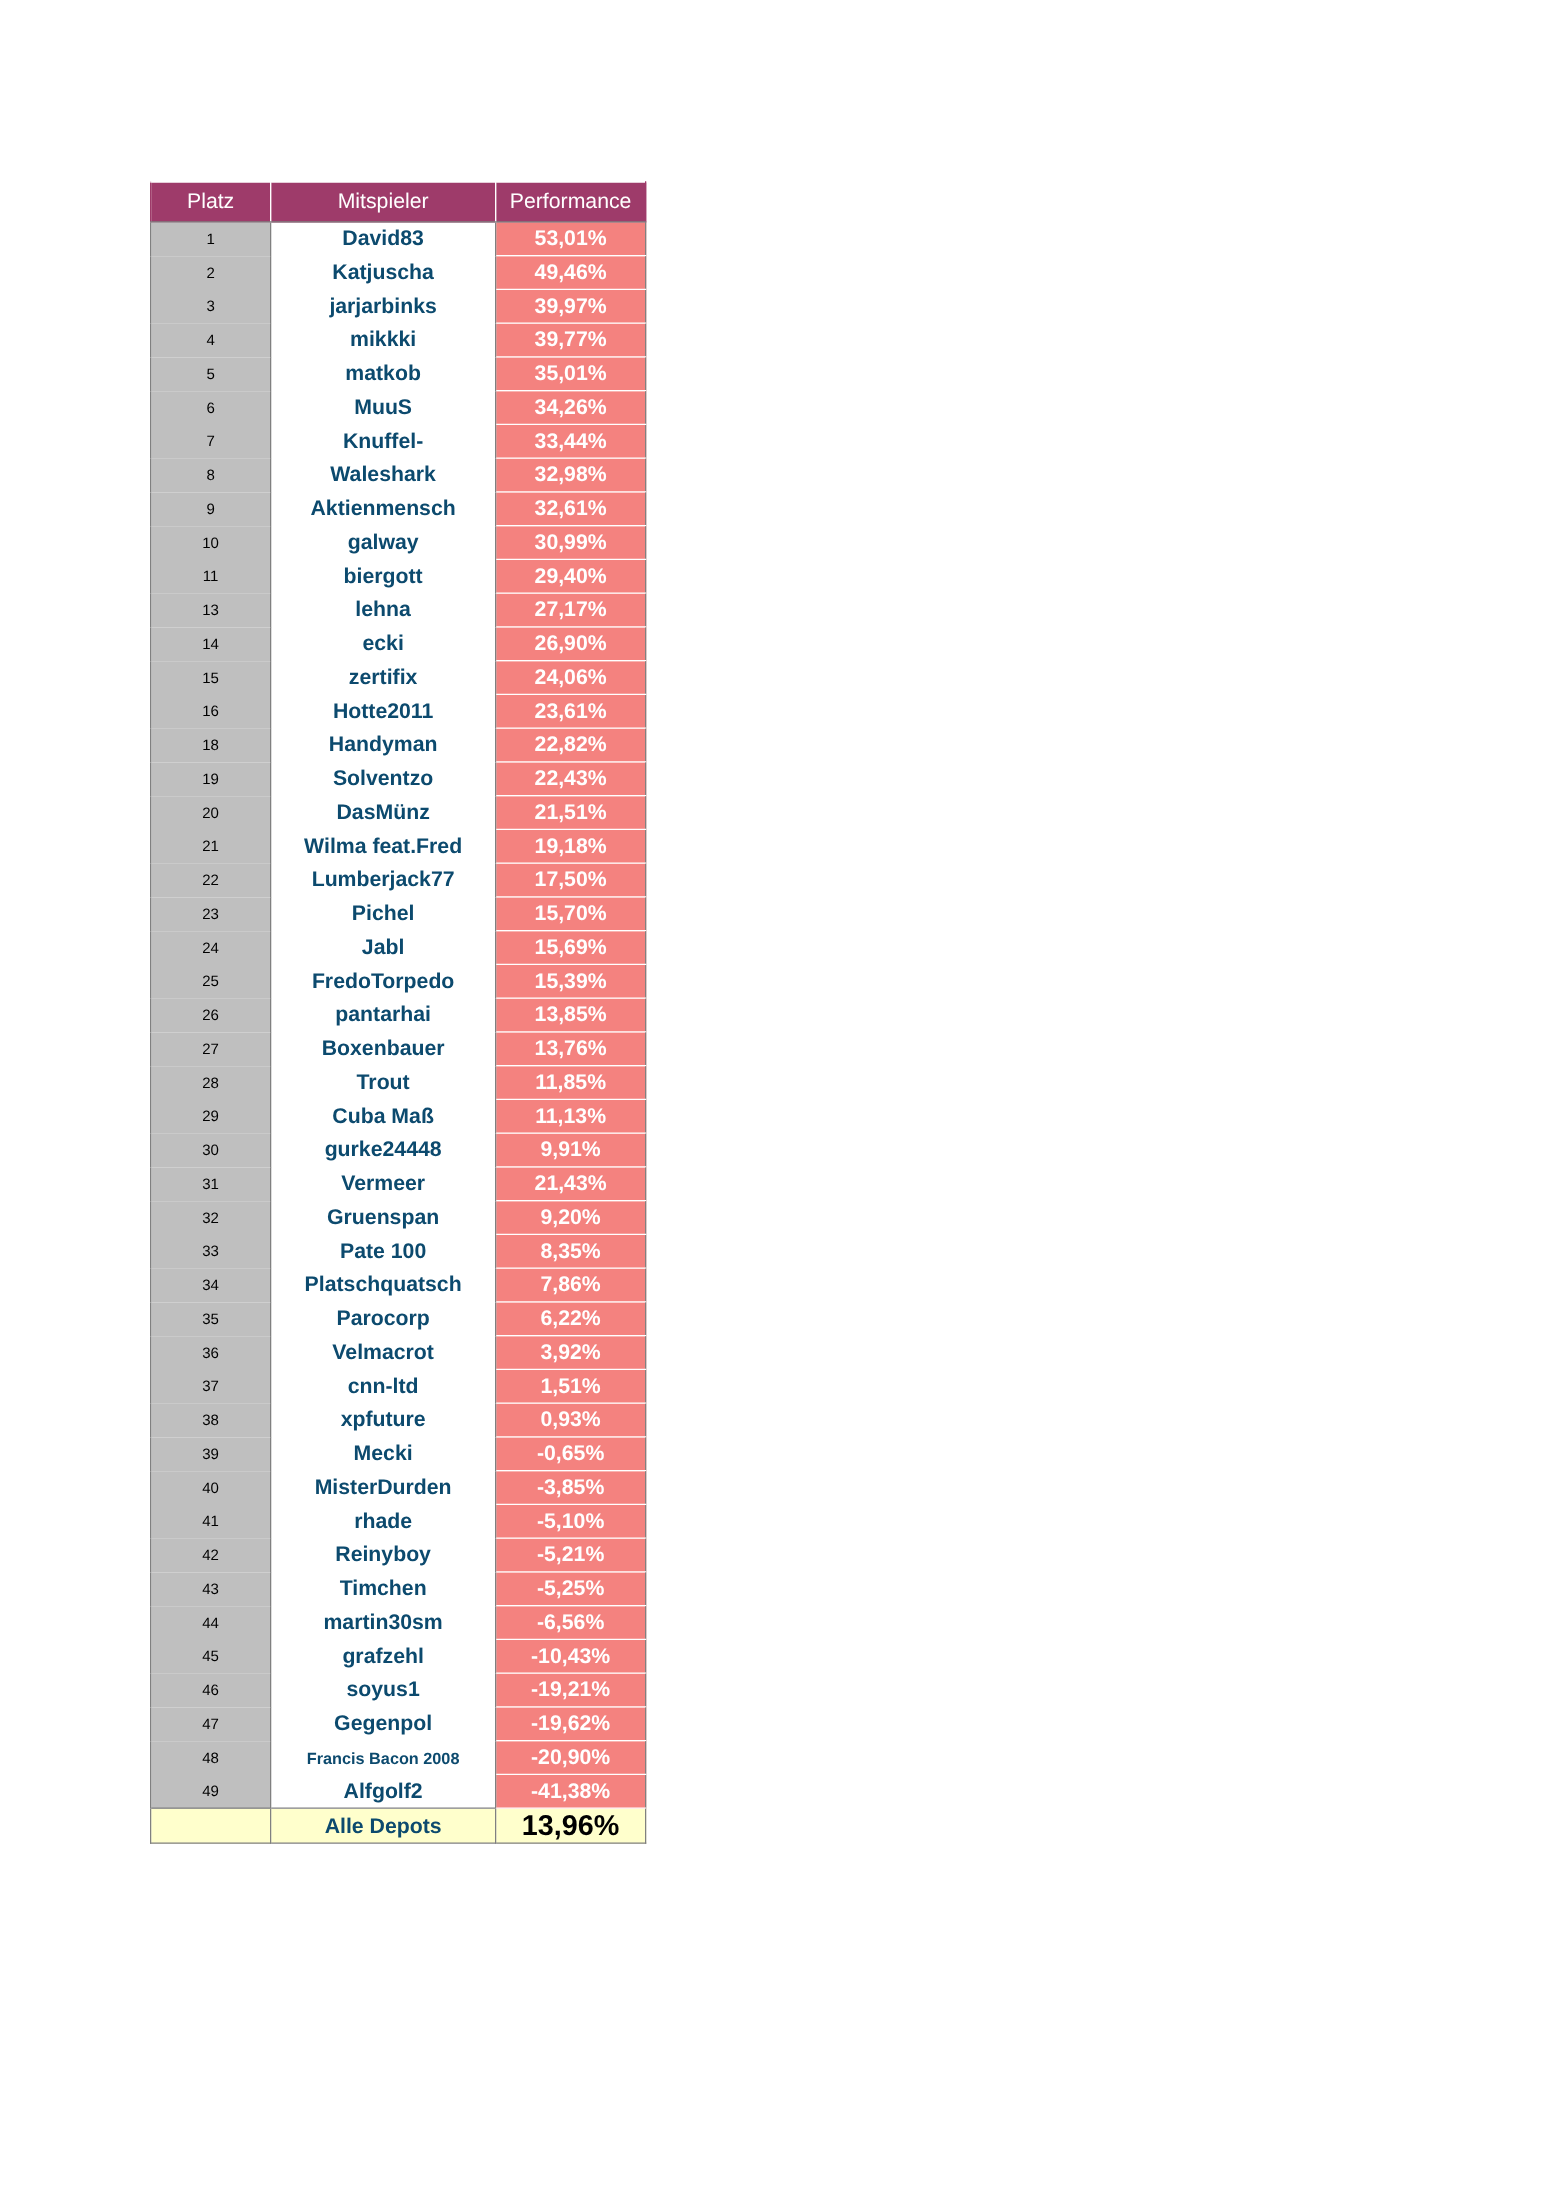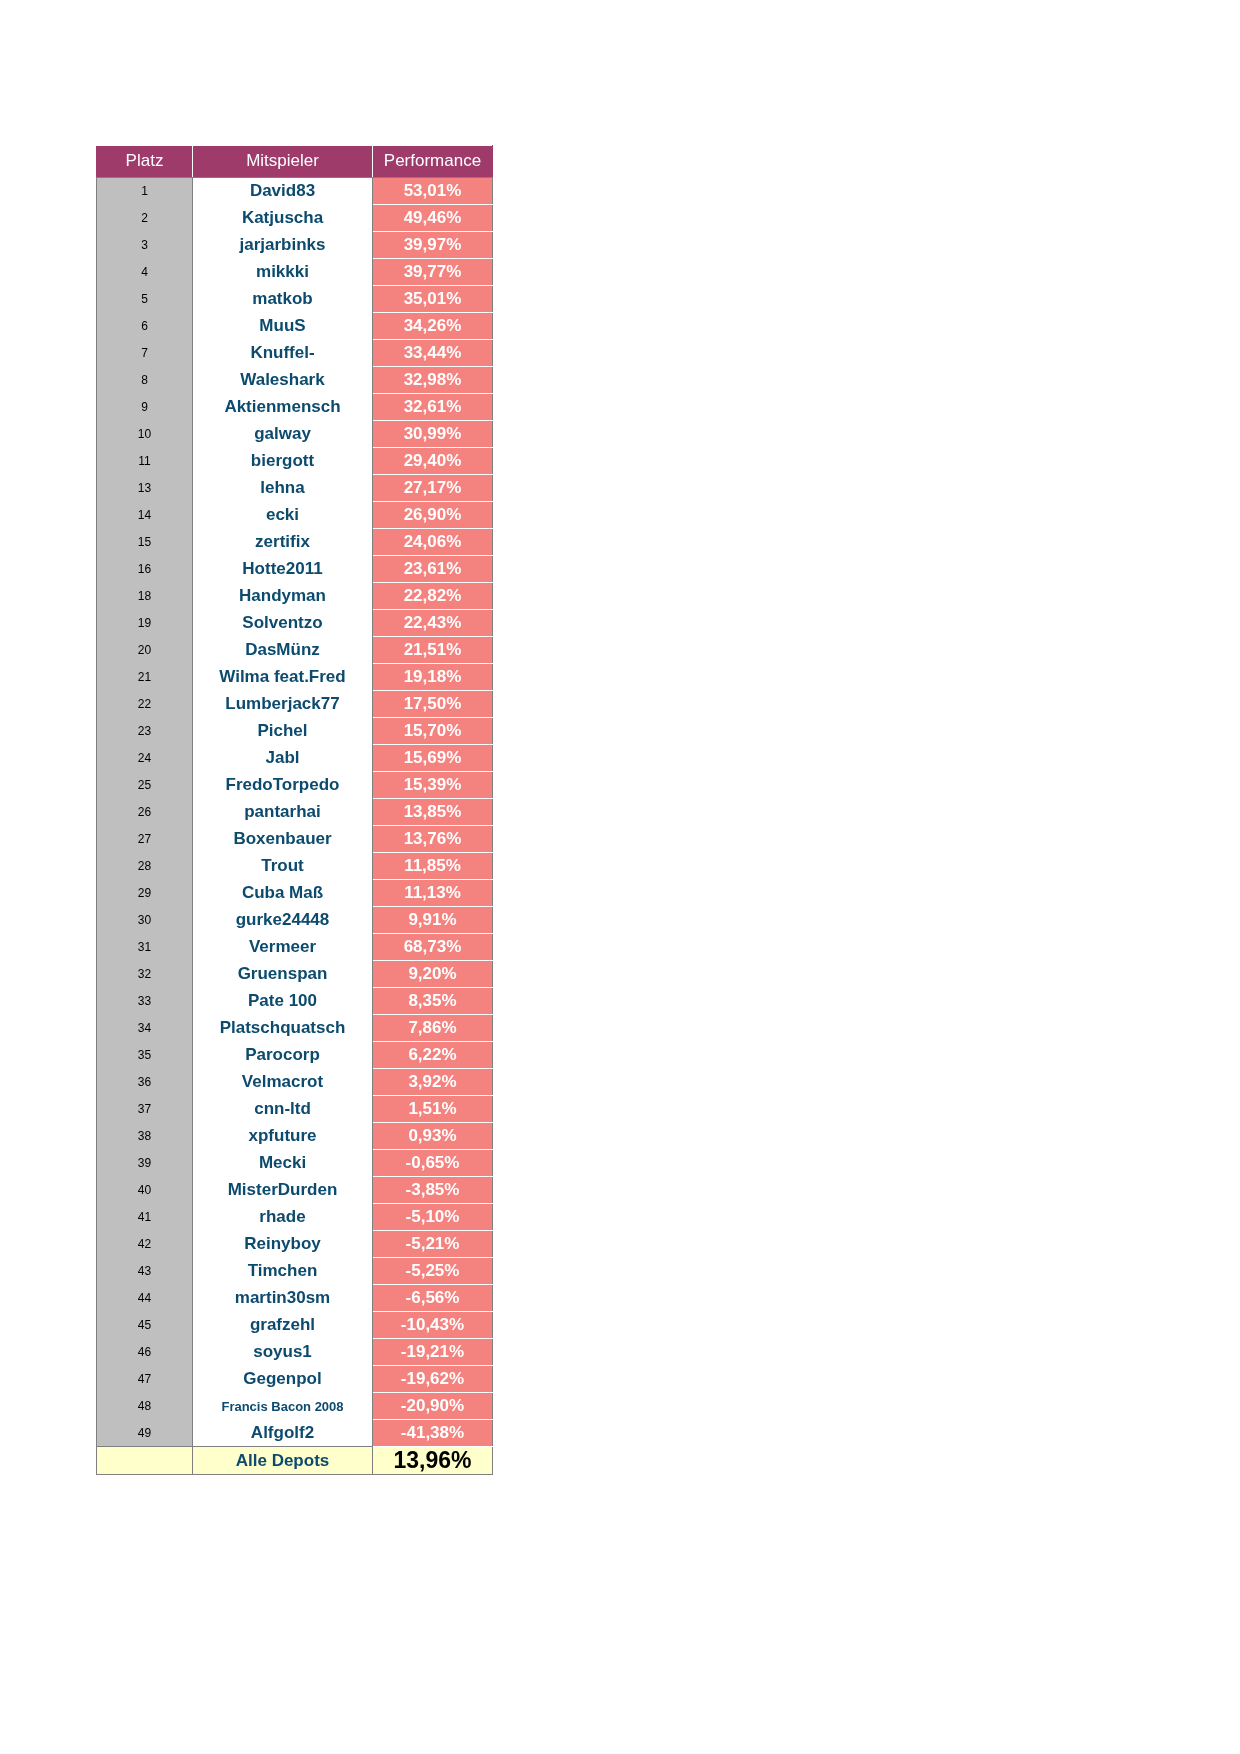--- a/index.html
+++ b/index.html
@@ -8,21 +8,21 @@
     background: #ffffff;
   }
   body {
     width: 1240px;
     height: 1754px;
     font-family: "Liberation Sans", sans-serif;
     position: relative;
   }
   .sheet {
     position: absolute;
-    left: 96px;
+    left: 120px;
     top: 145px;
     width: 440px;
   }
   table.ranking {
     border-collapse: collapse;
     table-layout: fixed;
     width: 396px;
   }
   table.ranking col.c-rank { width: 96px; }
   table.ranking col.c-name { width: 180px; }
@@ -259,21 +259,21 @@
           <td class="perf">11,13%</td>
         </tr>
         <tr>
           <td class="rank">30</td>
           <td class="name">gurke24448</td>
           <td class="perf">9,91%</td>
         </tr>
         <tr>
           <td class="rank">31</td>
           <td class="name">Vermeer</td>
-          <td class="perf">68,73%</td>
+          <td class="perf">21,43%</td>
         </tr>
         <tr>
           <td class="rank">32</td>
           <td class="name">Gruenspan</td>
           <td class="perf">9,20%</td>
         </tr>
         <tr>
           <td class="rank">33</td>
           <td class="name">Pate 100</td>
           <td class="perf">8,35%</td>

